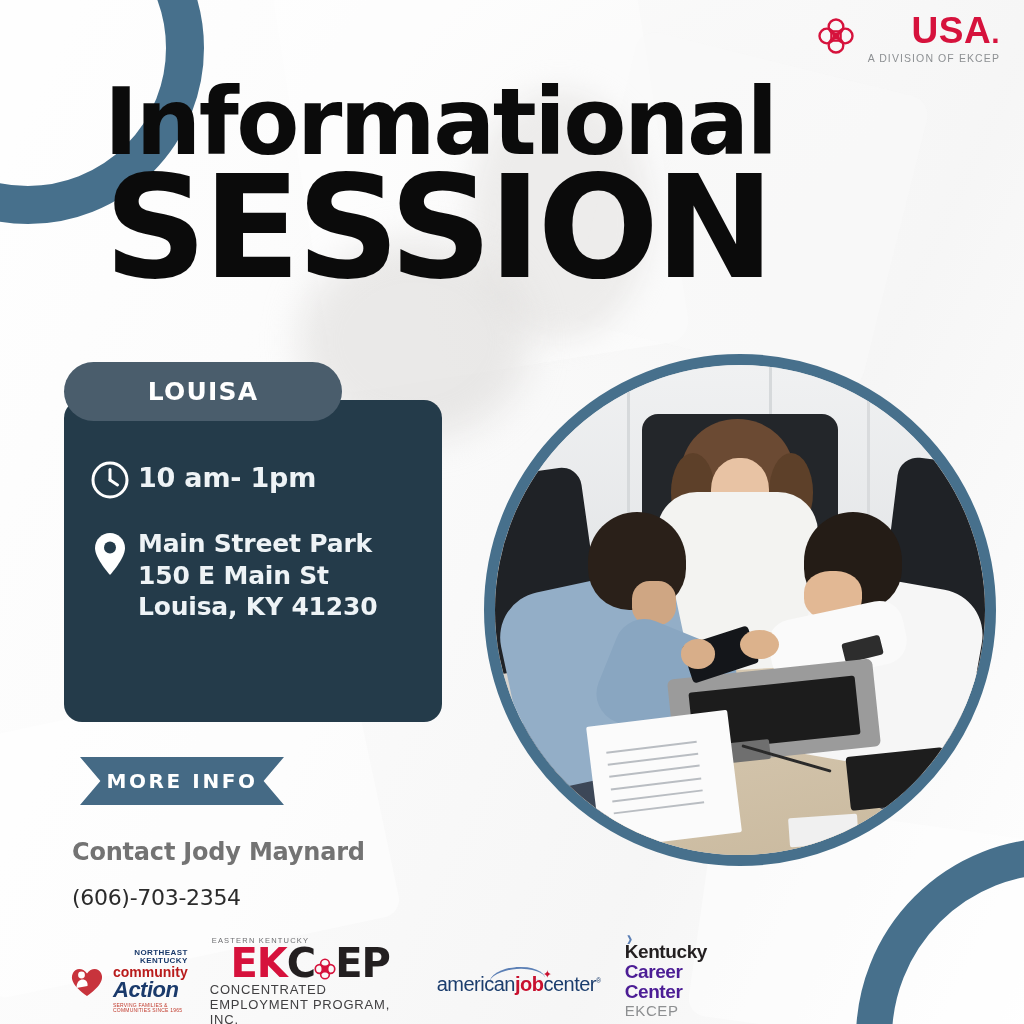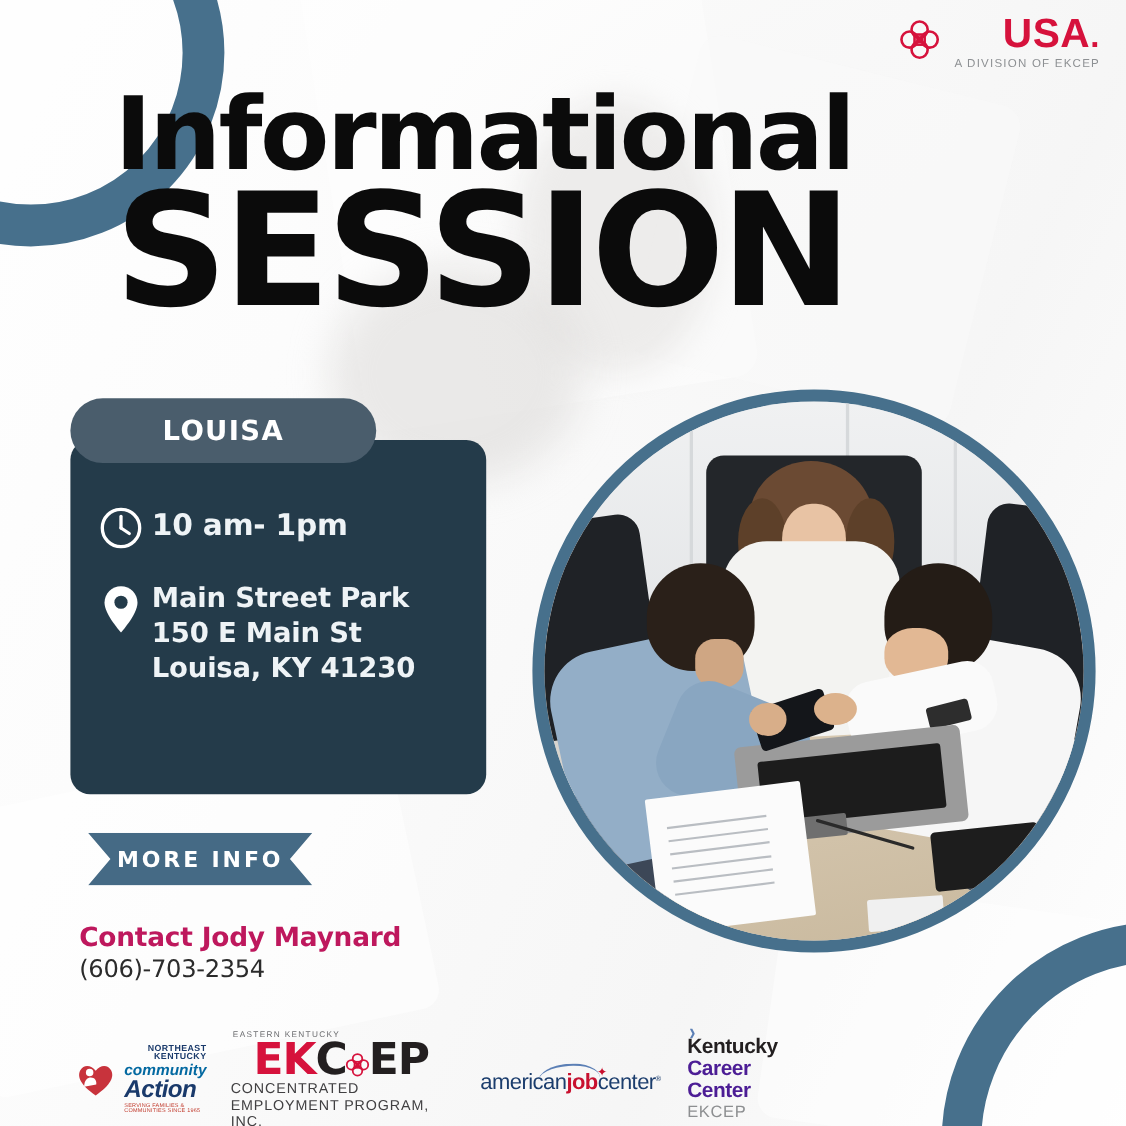--- a/index.html
+++ b/index.html
@@ -157,24 +157,24 @@
     font-family:"DejaVu Sans", sans-serif;
   }
 
   
   .contact {
     position:absolute;
     left:72px; top:838px;
     z-index:5;
   }
   .contact-name {
-    font-size:24px; font-weight:700; color:#be185d;
+    font-size:24px; font-weight:700; color:#737373;
     font-family:"DejaVu Sans", sans-serif;
     letter-spacing:-0.2px;
-    margin-bottom:1px;
+    margin-bottom:17px;
   }
   .contact-line {
     font-size:22px; color:#2b2b2b; line-height:1.32;
     font-family:"DejaVu Sans", sans-serif;
     font-weight:400;
     letter-spacing:-0.3px;
   }
 
   
   .photo-wrap {
@@ -246,21 +246,21 @@
     display:flex; align-items:center; gap:0;
     z-index:5;
   }
   .flogo { display:flex; align-items:center; }
 
   
   .nk { gap:6px; align-items:center; }
   .nk-mark { width:40px; height:40px; flex:none; }
   .nk-txt { display:flex; flex-direction:column; line-height:1; }
   .nk-top { font-size:8px; font-weight:700; color:#1a3a6b; letter-spacing:0.4px; text-align:right; }
-  .nk-comm { font-size:14px; font-weight:700; color:#0369a1; font-style:italic; line-height:1; }
+  .nk-comm { font-size:14px; font-weight:700; color:#b91c1c; line-height:1; }
   .nk-act { font-size:22px; font-weight:700; color:#1a3a6b; font-style:italic; line-height:1; letter-spacing:-0.5px; }
   .nk-bot { font-size:5px; color:#c0392b; letter-spacing:0.2px; margin-top:2px; }
 
   
   .ek { margin-left:22px; flex-direction:column; align-items:center; }
   .ek-top { font-size:7.5px; color:#6d6e71; letter-spacing:1.2px; align-self:flex-start; margin-left:2px; }
   .ek-main { display:flex; align-items:center; font-size:40px; font-weight:700; line-height:0.9; letter-spacing:-1px; }
   .ek-e1 { color:#d6123c; font-family:"DejaVu Sans", sans-serif; }
   .ek-k  { color:#d6123c; font-family:"DejaVu Sans", sans-serif; }
   .ek-c  { color:#231f20; font-family:"DejaVu Sans", sans-serif; position:relative; }

